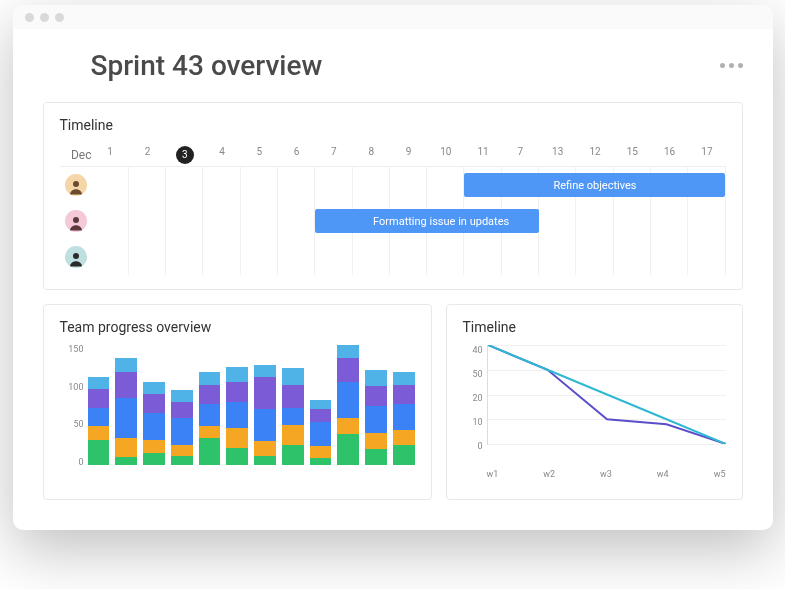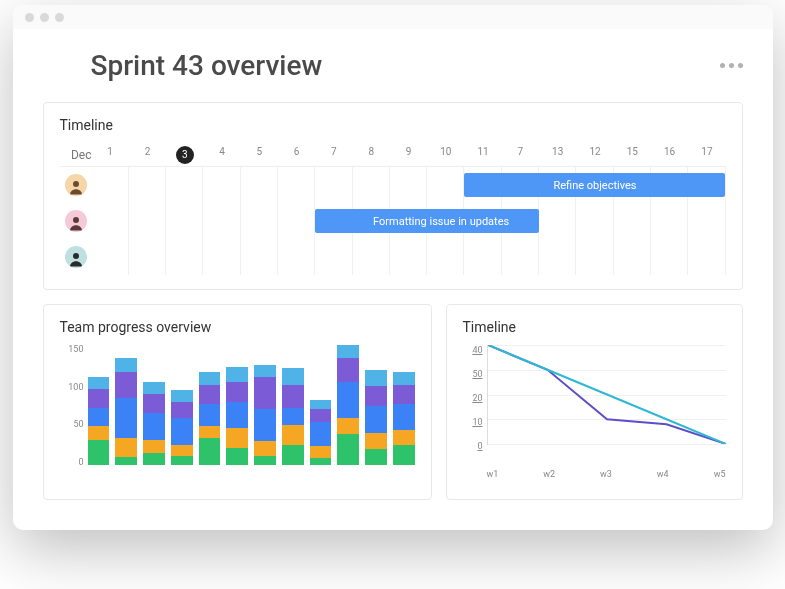--- a/index.html
+++ b/index.html
@@ -192,21 +192,20 @@
   .burn-yaxis {
     position: absolute;
     left: 0; top: 0; bottom: 14px;
     width: 20px;
     display: flex;
     flex-direction: column;
     justify-content: space-between;
     font-size: 9px;
     color: #888;
     text-align: right;
-    text-decoration: underline;
   }
   .burn-xaxis {
     display: flex;
     justify-content: space-between;
     font-size: 9px;
     color: #888;
     margin-top: 4px;
     padding-left: 24px;
   }
   .burn-plot {

